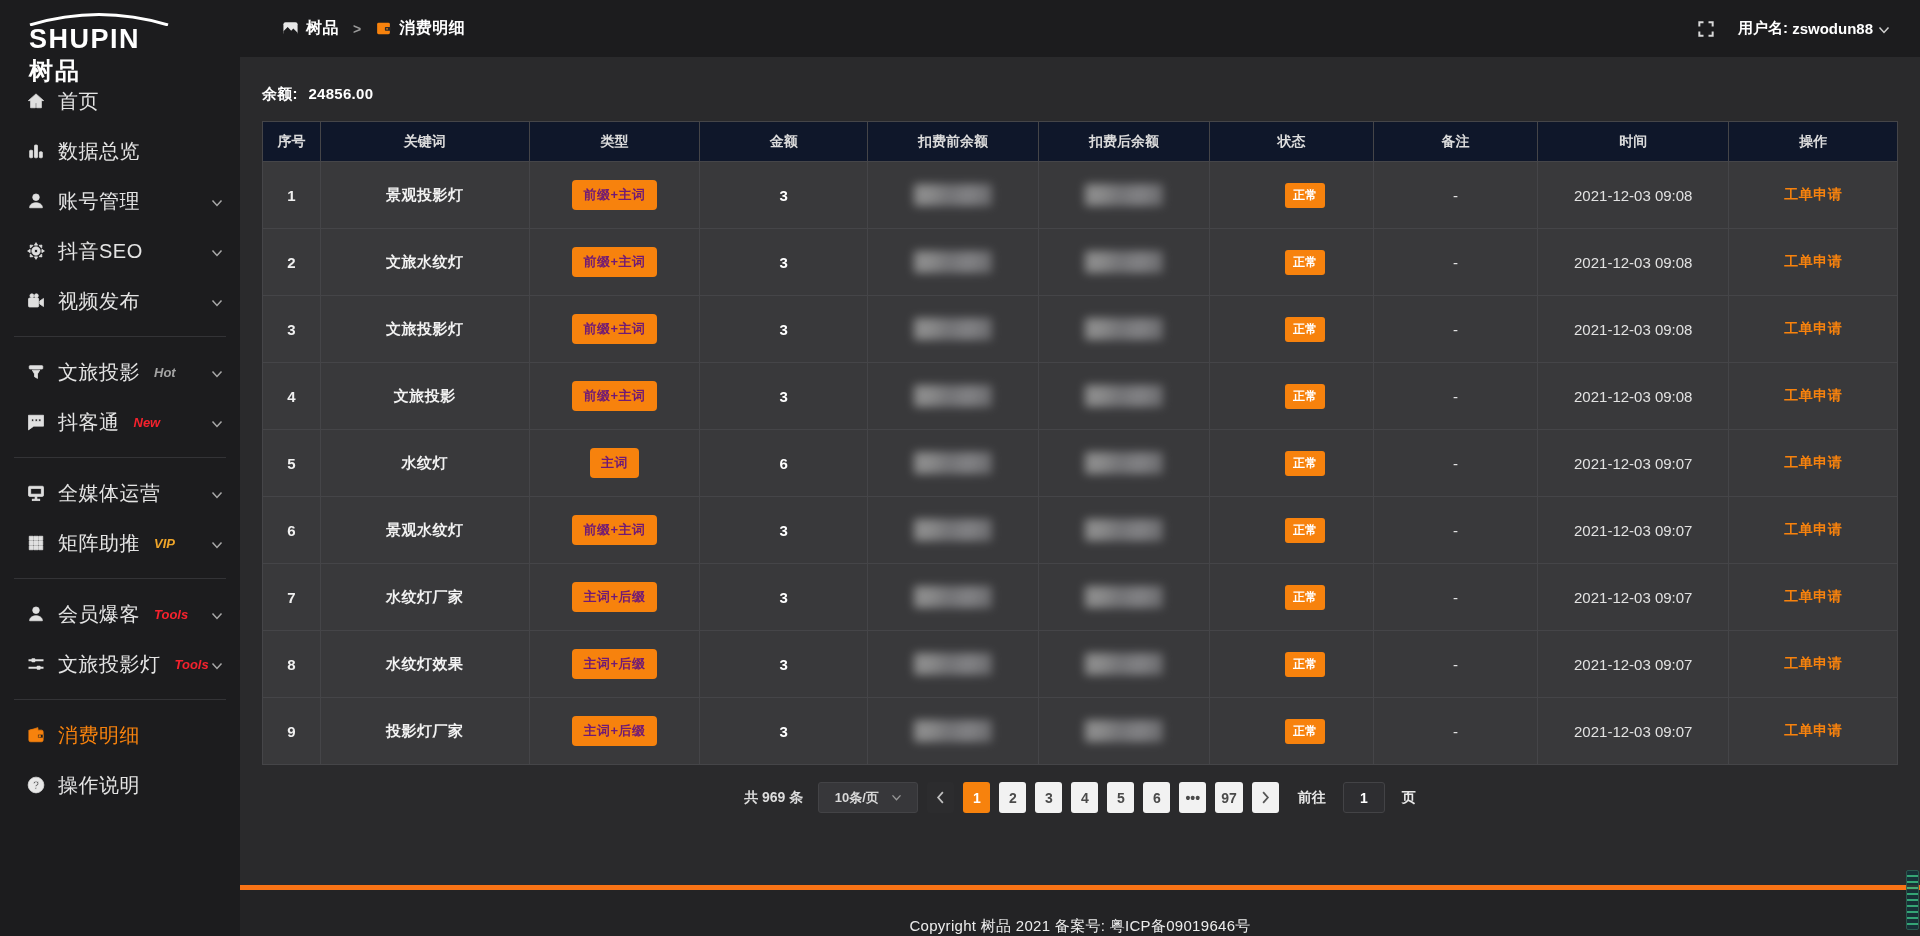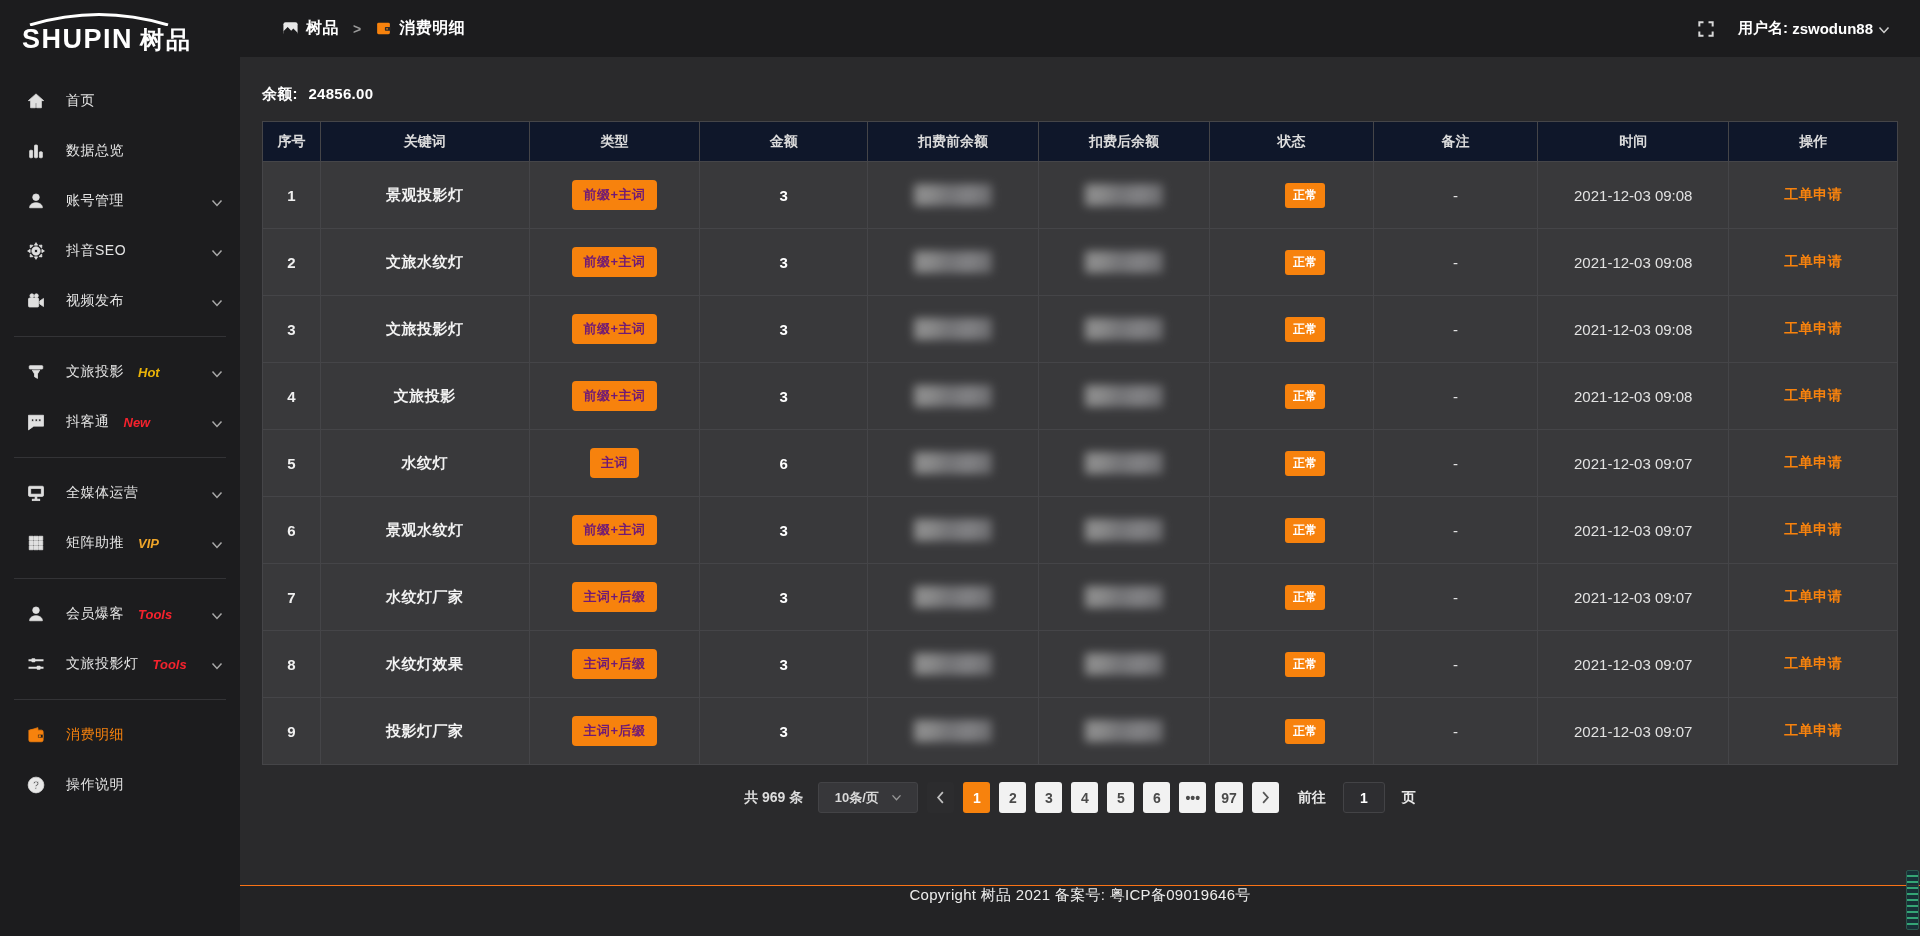--- a/index.html
+++ b/index.html
@@ -3,29 +3,29 @@
 <meta charset="utf-8">
 <style>
   * { margin:0; padding:0; box-sizing:border-box; }
   html,body { width:1920px; height:936px; overflow:hidden; background:#2a2a2c;
     font-family:"Liberation Sans","DejaVu Sans",sans-serif; }
 
   
   .sidebar { position:absolute; left:0; top:0; bottom:0; width:240px; background:#1c1c1e; z-index:3; }
   .logo { padding:12px 0 0 22px; height:62px; }
   .logo-arc { display:block; margin-left:2px; }
-  .logo-line { display:flex; align-items:baseline; margin-top:-2px; }
+  .logo-line { display:flex; align-items:baseline; margin-top:-2px;flex-direction:column; }
   .logo-en { color:#fff; font-size:27px; font-weight:800; letter-spacing:1.5px; }
   .logo-cn { color:#fff; font-size:24px; font-weight:700; margin-left:7px; letter-spacing:2px; }
   .menu { margin-top:14px; }
   .menu-item { position:relative; display:flex; align-items:center; height:50px; padding-left:26px;
     cursor:pointer; color:#e4e4e4; }
   .menu-item .mi-icon { width:19px; height:19px; display:flex; align-items:center; justify-content:center; }
   .menu-item .mi-icon svg { width:18px; height:18px; fill:#e0e0e0; stroke:#e0e0e0; }
-  .menu-item .mi-label { font-size:14px; margin-left:21px; letter-spacing:.5px; }
+  .menu-item .mi-label { font-size:20px; margin-left:13px; letter-spacing:.5px; }
   .menu-item .mi-tag { font-size:13px; font-weight:700; font-style:italic; margin-left:14px; }
   .menu-item .mi-chevron { position:absolute; right:17px; top:18px; }
   .menu-item.active { color:#f7820d; }
   .menu-item.active .mi-icon svg { fill:#f7820d; stroke:#f7820d; }
   .menu-divider { height:1px; background:#333336; margin:10px 14px; }
 
   
   .topbar { position:absolute; left:240px; right:0; top:0; height:57px; background:#1c1c1e;
     display:flex; align-items:center; z-index:2; }
   .breadcrumb { display:flex; align-items:center; margin-left:42px; }
@@ -75,21 +75,21 @@
   .pg-page { background:#f2f2f2; color:#4a4a4a; }
   .pg-page.active { background:#f7820d; color:#fff; }
   .pg-goto { color:#e8e8e8; font-size:14px; font-weight:700; margin-left:10px; }
   .pg-input { width:42px; height:31px; background:#2e2e31; border:1px solid #434346; border-radius:3px;
     color:#fff; font-size:14px; font-weight:700; text-align:center; margin:0 8px;
     font-family:"Liberation Sans",sans-serif; }
   .pg-suffix { color:#e8e8e8; font-size:14px; font-weight:700; }
 
   
   .footer { position:absolute; left:0; right:0; bottom:0; height:51px; background:#232325;
-    border-top:1px solid #f97316; display:flex; align-items:flex-start; justify-content:center; }
+    border-top:5px solid #f97316; display:flex; align-items:flex-end; justify-content:center; }
   .footer-text { color:#ededed; font-size:15px; letter-spacing:.3px; }
 
   .screen-widget { position:absolute; right:1px; bottom:6px; width:13px; height:60px; z-index:5;
     background:repeating-linear-gradient(180deg,#16323a 0 4px,#36b37e 4px 6px);
     border:1px solid #2b5e52; border-radius:2px; opacity:.9; }
 </style>
 </head>
 <body>
 
 <div class="sidebar">
@@ -162,21 +162,21 @@
       </div>
       <div class="menu-divider"></div>
       <div class="menu-item">
         <span class="mi-icon">
           <svg viewBox="0 0 24 24">
             <rect x="3" y="3.5" width="18" height="4.5" rx="1"></rect>
             <path d="M7 9.5h10l-3 5v6l-4-2.2v-3.8z"></path>
           </svg>
         </span>
         <span class="mi-label">文旅投影</span>
-        <span class="mi-tag" style="color: #eab308;">Hot</span>
+        <span class="mi-tag" style="color: #a3a3a3;">Hot</span>
         <span class="mi-chevron"><svg width="12" height="9" viewBox="0 0 24 18" fill="none" stroke="#a8a8a8" stroke-width="3">
             <path d="M3 3l9 10 9-10"></path>
           </svg></span>
       </div>
       <div class="menu-item">
         <span class="mi-icon">
           <svg viewBox="0 0 24 24">
             <path d="M2 3h20v14.5H9L2 22.5z"></path>
             <rect x="6" y="8" width="3" height="3" fill="#1c1c1e"></rect>
             <rect x="10.8" y="8" width="3" height="3" fill="#1c1c1e"></rect>

